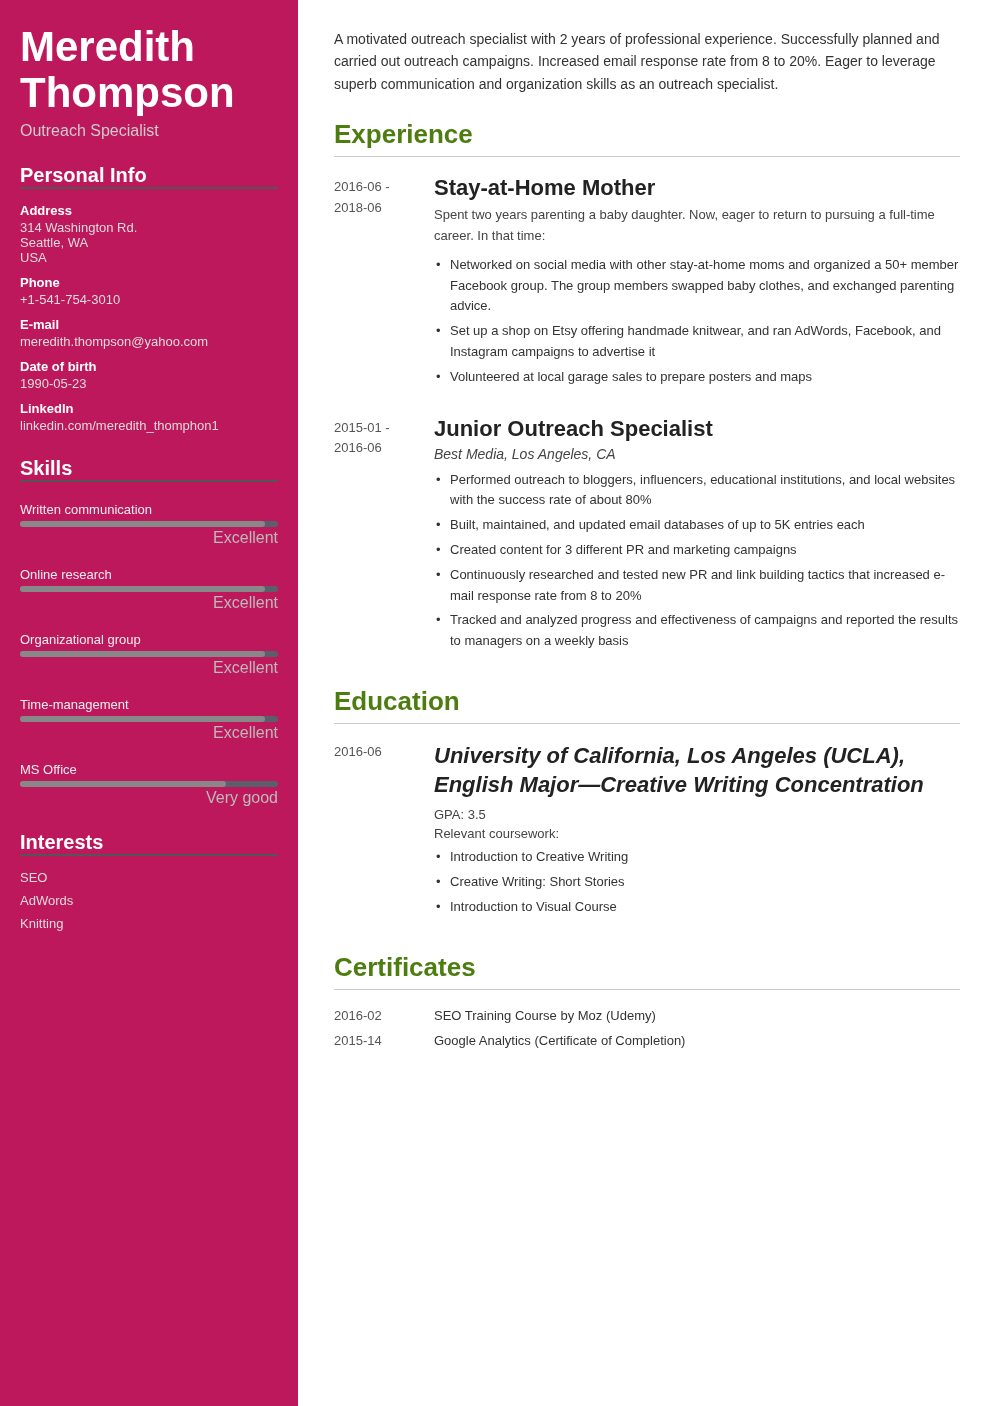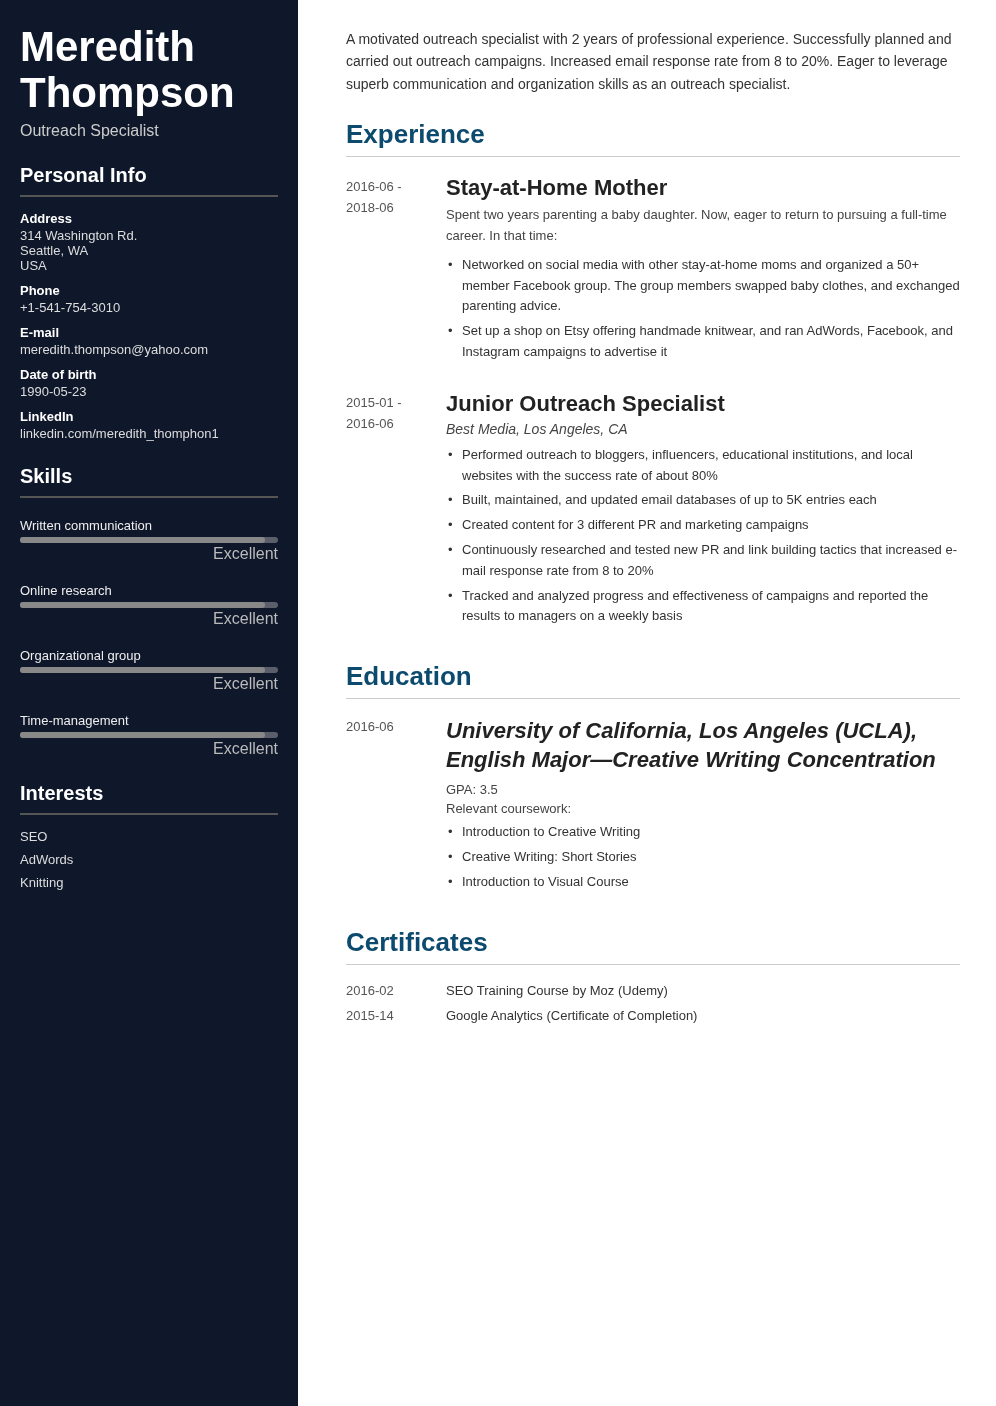--- a/index.html
+++ b/index.html
@@ -10,21 +10,21 @@
       background: #fff;
       display: flex;
       width: 996px;
       min-height: 1406px;
     }
 
     
     .sidebar {
       width: 298px;
       min-width: 298px;
-      background: #0f172a;
+      background: #be185d;
       color: #fff;
       padding: 24px 20px 30px 20px;
       flex-shrink: 0;
     }
     .sidebar-name {
       font-size: 42px;
       font-weight: 900;
       line-height: 1.1;
       margin-bottom: 6px;
       color: #fff;
@@ -33,21 +33,21 @@
       font-size: 16px;
       font-weight: 400;
       color: #ccc;
       margin-bottom: 22px;
     }
     .sidebar-section-header {
       font-size: 20px;
       font-weight: 700;
       color: #fff;
       border-bottom: 2px solid #555;
-      padding-bottom: 8px;
+      padding-bottom: 0;
       margin-bottom: 14px;
       margin-top: 24px;
     }
 
     .info-label {
       font-weight: 700;
       font-size: 13px;
       color: #fff;
       margin-top: 10px;
       margin-bottom: 2px;
@@ -89,33 +89,32 @@
       font-size: 13px;
       color: #ddd;
       margin-top: 8px;
     }
 
     
     .main {
       flex: 1;
       padding: 28px 36px 36px 36px;
       background: #fff;
-      margin-left: 12px;
     }
     .summary-text {
       font-size: 14px;
       color: #333;
       line-height: 1.6;
       margin-bottom: 24px;
     }
 
     .section-title {
       font-size: 26px;
       font-weight: 700;
-      color: #0c4a6e;
+      color: #4d7c0f;
       border-bottom: 1px solid #ccc;
       padding-bottom: 6px;
       margin-bottom: 18px;
     }
 
     .experience-block {
       display: flex;
       margin-bottom: 24px;
     }
     .exp-date {
@@ -283,20 +282,27 @@
           <div class="skill-bar-fill" style="width: 95%;"></div>
         </div>
         <div class="skill-label">Excellent</div>
       </div>
       <div>
         <div class="skill-name">Time-management</div>
         <div class="skill-bar-bg">
           <div class="skill-bar-fill" style="width: 95%;"></div>
         </div>
         <div class="skill-label">Excellent</div>
+      </div>
+      <div>
+        <div class="skill-name">MS Office</div>
+        <div class="skill-bar-bg">
+          <div class="skill-bar-fill" style="width: 80%;"></div>
+        </div>
+        <div class="skill-label">Very good</div>
       </div>
     </div>
 
   <div class="sidebar-section-header">Interests</div>
 
   <div id="interests-container">
       <div class="interest-item">SEO</div>
       <div class="interest-item">AdWords</div>
       <div class="interest-item">Knitting</div>
     </div>
@@ -310,20 +316,21 @@
     <div id="experience-container">
         <div class="experience-block">
           <div class="exp-date" style="white-space: pre-line;">2016-06 -
 2018-06</div>
           <div class="exp-content">
             <div class="exp-job-title">Stay-at-Home Mother</div>
             <div class="exp-desc">Spent two years parenting a baby daughter. Now, eager to return to pursuing a full-time career. In that time:</div>
             <ul class="exp-bullets">
               <li>Networked on social media with other stay-at-home moms and organized a 50+ member Facebook group. The group members swapped baby clothes, and exchanged parenting advice.</li>
               <li>Set up a shop on Etsy offering handmade knitwear, and ran AdWords, Facebook, and Instagram campaigns to advertise it</li>
+              <li>Volunteered at local garage sales to prepare posters and maps</li>
             </ul>
           </div>
         </div>
         <div class="experience-block">
           <div class="exp-date" style="white-space: pre-line;">2015-01 -
 2016-06</div>
           <div class="exp-content">
             <div class="exp-job-title">Junior Outreach Specialist</div>
             <div class="exp-company">Best Media, Los Angeles, CA</div>
             <ul class="exp-bullets">

